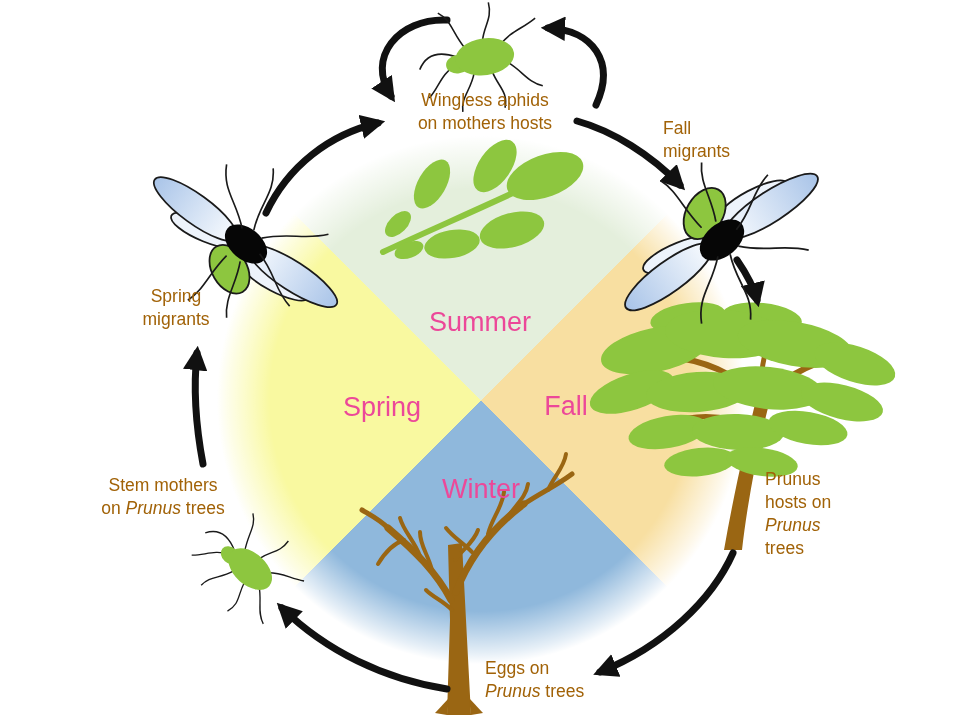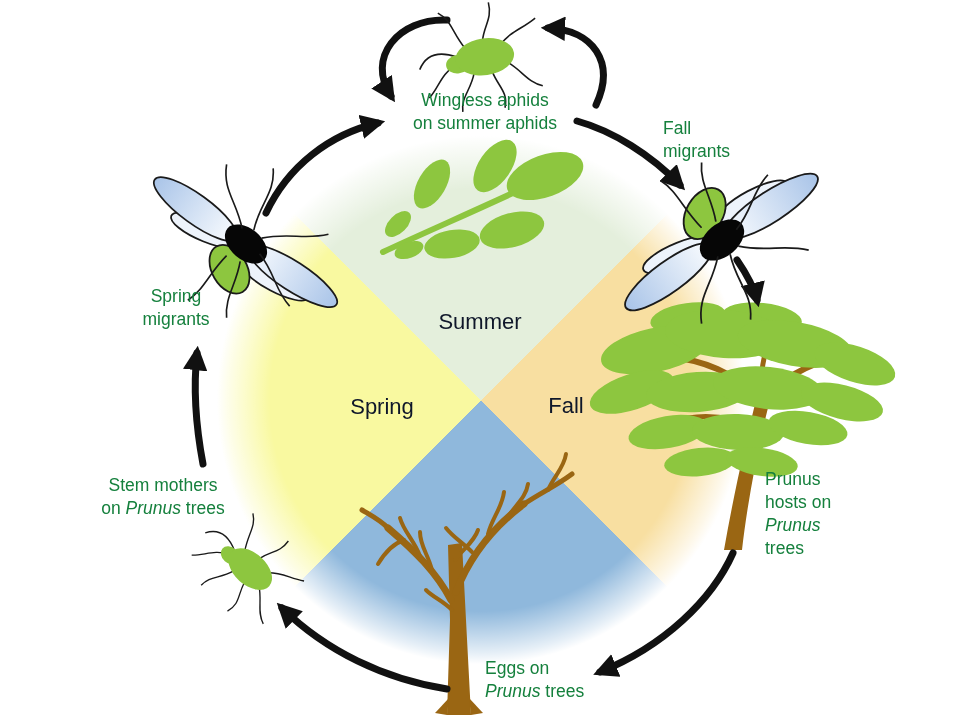--- a/index.html
+++ b/index.html
@@ -12,26 +12,26 @@
     position:absolute;left:217px;top:136px;width:528px;height:528px;border-radius:50%;
     background:
       radial-gradient(closest-side, rgba(255,255,255,0) 80%, rgba(255,255,255,.78) 96%, #fff 100%),
       conic-gradient(from -45deg,
         var(--summer-quadrant,#e4efdc) 0 90deg,
         var(--fall-quadrant,#f8dfa1) 90deg 180deg,
         var(--winter-quadrant,#8fb8dc) 180deg 270deg,
         var(--spring-quadrant,#f9f9a0) 270deg 360deg);
   }
   svg#art{position:absolute;left:0;top:0;}
-  .season{position:absolute;transform:translate(-50%,-50%);font-size:22px;color:#0f172a;white-space:nowrap;}
+  .season{position:absolute;transform:translate(-50%,-50%);font-size:27px;color:#ec4899;white-space:nowrap;}
   #season-summer{left:480px;top:322px;}
   #season-spring{left:382px;top:407px;}
   #season-fall{left:566px;top:406px;}
   #season-winter{left:481px;top:489px;}
-  .ann{position:absolute;font-size:17.5px;line-height:1.32;color:#15803d;white-space:nowrap;}
+  .ann{position:absolute;font-size:17.5px;line-height:1.32;color:#a16207;white-space:nowrap;}
   .ann.center{transform:translateX(-50%);text-align:center;}
   #ann-wingless{left:485px;top:89px;}
   #ann-fall-migrants{left:663px;top:117px;}
   #ann-spring-migrants{left:176px;top:285px;}
   #ann-stem-mothers{left:163px;top:474px;}
   #ann-eggs{left:485px;top:657px;}
   #ann-sexual{left:765px;top:468px;}
   .ann i{font-style:italic;}
   .arrow{fill:none;stroke:var(--arrow-black,#111);stroke-width:7;stroke-linecap:round;}
 </style>
@@ -154,24 +154,25 @@
 
     <use href="#wingless-aphid" transform="translate(483,57) rotate(-8) scale(0.92)"></use>
     <use href="#winged-aphid" transform="translate(246,244) scale(0.97)"></use>
     <use href="#winged-aphid" transform="translate(722,240) scale(1.02,-1.02)"></use>
     <use href="#wingless-aphid" transform="translate(249,568) rotate(42) scale(0.8)"></use>
   </svg>
 
   <div class="season" id="season-summer">Summer</div>
   <div class="season" id="season-spring">Spring</div>
   <div class="season" id="season-fall">Fall</div>
+  <div class="season" id="season-winter">Winter</div>
 
   <div class="ann center" id="ann-wingless">
     <span>Wingless aphids</span><br>
-    <span>on summer aphids</span>
+    <span>on mothers hosts</span>
   </div>
 
   <div class="ann" id="ann-fall-migrants">
     <span>Fall</span><br>
     <span>migrants</span>
   </div>
 
   <div class="ann center" id="ann-spring-migrants">
     <span>Spring</span><br>
     <span>migrants</span>

